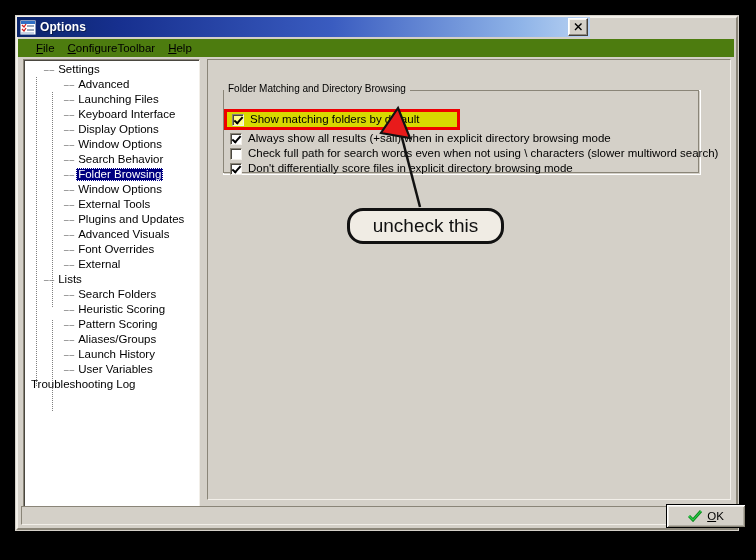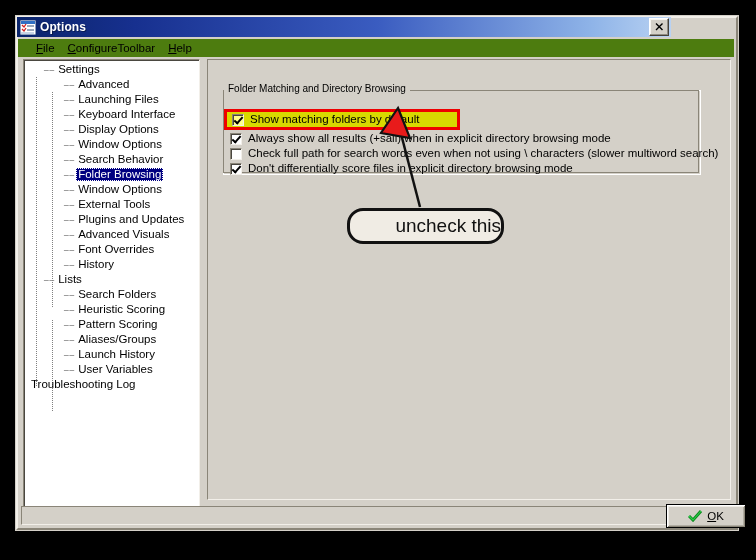--- a/index.html
+++ b/index.html
@@ -28,21 +28,21 @@
     border-right-color: #8a8578;
     border-bottom-color: #8a8578;
     box-sizing: border-box;
     background: #d4d0c8;
   }
 
   
   #titlebar {
     position: absolute;
     left: 2px; top: 2px;
-    width: 654px; height: 20px;
+    width: 573px; height: 20px;
     background: linear-gradient(to right, #0a246a 0%, #17308f 18%, #3a5cc0 55%, #8fb4e8 88%, #b9d2f2 100%);
     display: flex;
     align-items: center;
     padding: 0 2px 0 3px;
     box-sizing: border-box;
   }
   #app-icon {
     width: 16px; height: 15px;
     position: relative;
     flex: 0 0 auto;
@@ -230,21 +230,21 @@
   
   #callout {
     position: absolute;
     left: 347px; top: 208px;
     width: 157px; height: 36px;
     background: #f0ece4;
     border: 3px solid #111111;
     border-radius: 16px;
     display: flex;
     align-items: center;
-    justify-content: flex-end;
+    justify-content: center;
     font-size: 19px;
     color: #111111;
     box-sizing: border-box;
     z-index: 20;
   }
   #annot-svg {
     position: absolute;
     left: 0; top: 0;
     width: 756px; height: 560px;
     pointer-events: none;
@@ -377,21 +377,21 @@
         <div class="tree-row lvl2">
           <span class="dash">‒‒</span>
           <span class="tree-label">Advanced Visuals</span>
         </div>
         <div class="tree-row lvl2">
           <span class="dash">‒‒</span>
           <span class="tree-label">Font Overrides</span>
         </div>
         <div class="tree-row lvl2">
           <span class="dash">‒‒</span>
-          <span class="tree-label">History</span>
+          <span class="tree-label">External</span>
         </div>
         <div class="tree-row lvl1">
           <span class="dash">‒‒</span>
           <span class="tree-label">Lists</span>
         </div>
         <div class="tree-row lvl2">
           <span class="dash">‒‒</span>
           <span class="tree-label">Search Folders</span>
         </div>
         <div class="tree-row lvl2">

